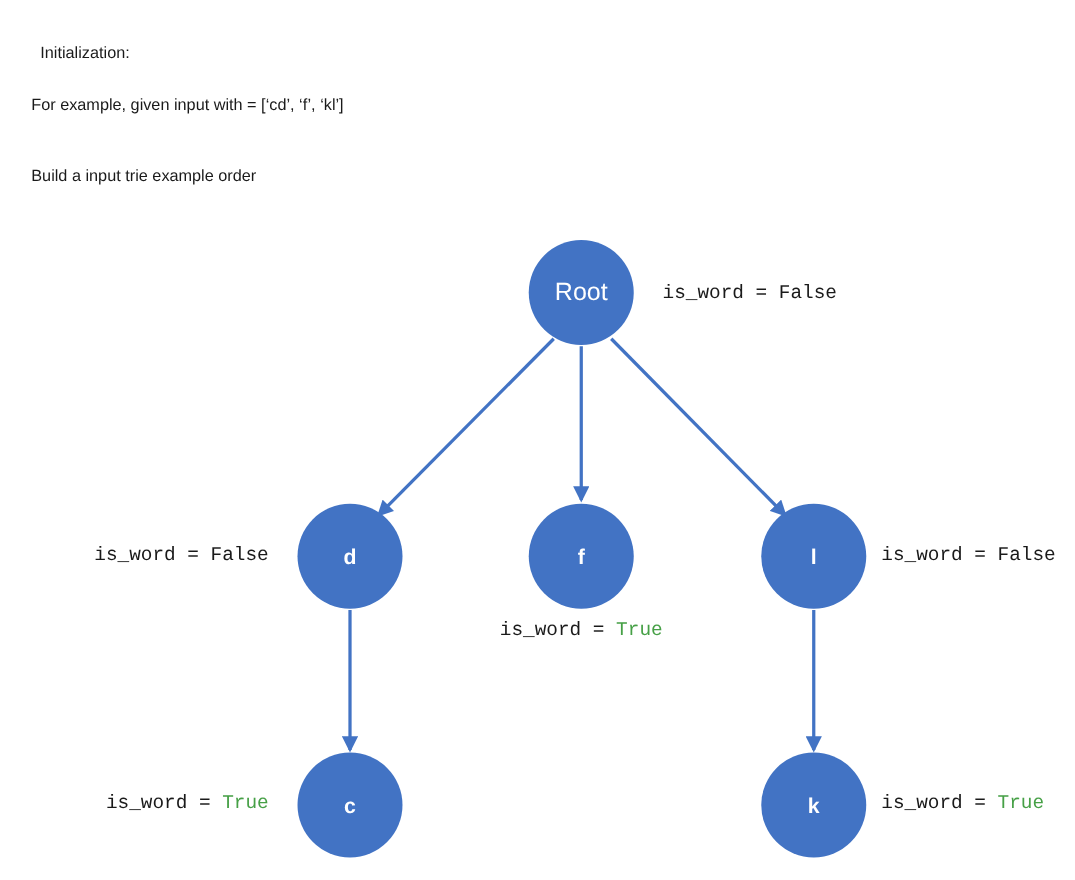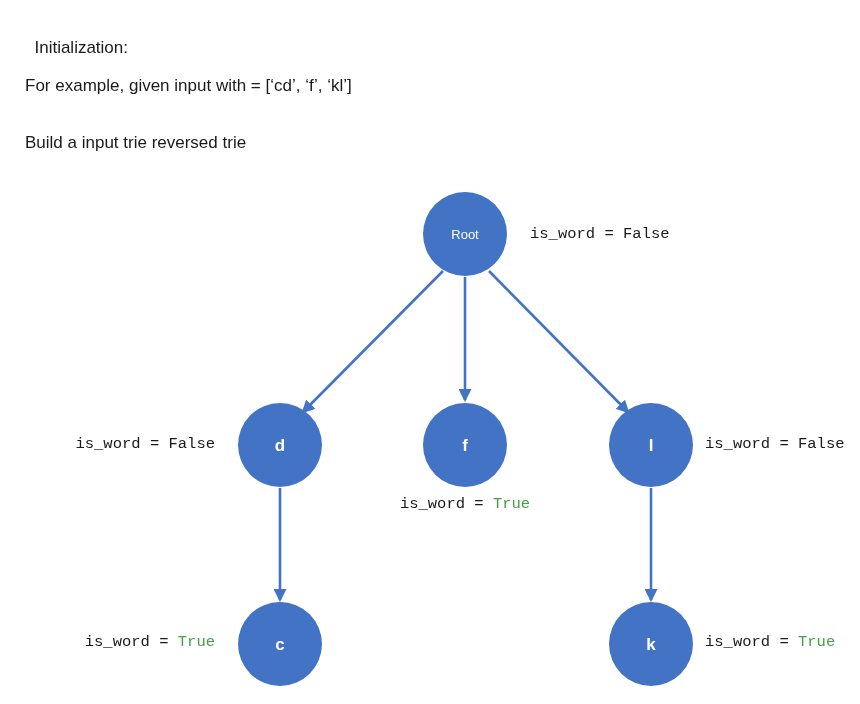--- a/index.html
+++ b/index.html
@@ -13,21 +13,21 @@
     position: relative;
     font-family: "Liberation Sans", sans-serif;
     color: #000000;
     overflow: hidden;
   }
 
   
   .text-block {
     position: absolute;
     left: 25px;
-    font-size: 17px;
+    font-size: 13px;
     line-height: 1.2;
     color: #1a1a1a;
     white-space: pre;
   }
   .line-1 { top: 18px; }
   .line-2 { top: 76px; }
   .line-3 { top: 133px; }
   .b { font-weight: normal; }
 
   
@@ -59,21 +59,21 @@
   }
   .node-label {
     font-size: 17px;
     font-weight: bold;
     color: #ffffff;
     line-height: 1;
     user-select: none;
   }
   .node-label.root-label {
     font-weight: normal;
-    font-size: 13px;
+    font-size: 20px;
   }
 
   
   .flag {
     position: absolute;
     font-size: 15.5px;
     color: #1a1a1a;
     white-space: pre;
     line-height: 1;
     font-family: Liberation Mono, monospace;
@@ -85,21 +85,21 @@
 </style>
 </head>
 <body>
 
 <div class="text-block line-1">
   <span>Initialization:</span>
 </div>
 
 <div class="text-block line-2"><span>For example, given input with = [‘</span><span class="b">cd</span><span>’, ‘</span><span class="b">f</span><span>’, ‘</span><span class="b">kl</span><span>’]</span></div>
 
-<div class="text-block line-3"><span>Build a </span><span class="b">input</span><span> trie </span><span class="b">reversed trie</span></div>
+<div class="text-block line-3"><span>Build a </span><span class="b">input</span><span> trie </span><span class="b">example order</span></div>
 
 <div id="diagram">
   <svg id="edge-layer" viewBox="0 0 860 704" width="860" height="704">
     <defs>
       <marker id="arrowhead" markerWidth="5" markerHeight="5" refX="4.2" refY="2.5" orient="auto" markerUnits="strokeWidth">
         <path d="M0,0 L5,2.5 L0,5 z" fill="#4273c4"></path>
       </marker>
     </defs>
     <g id="edges">
         <line x1="443" y1="271" x2="303" y2="412" stroke="#4273c4" stroke-width="2.6" marker-end="url(#arrowhead)"></line>

